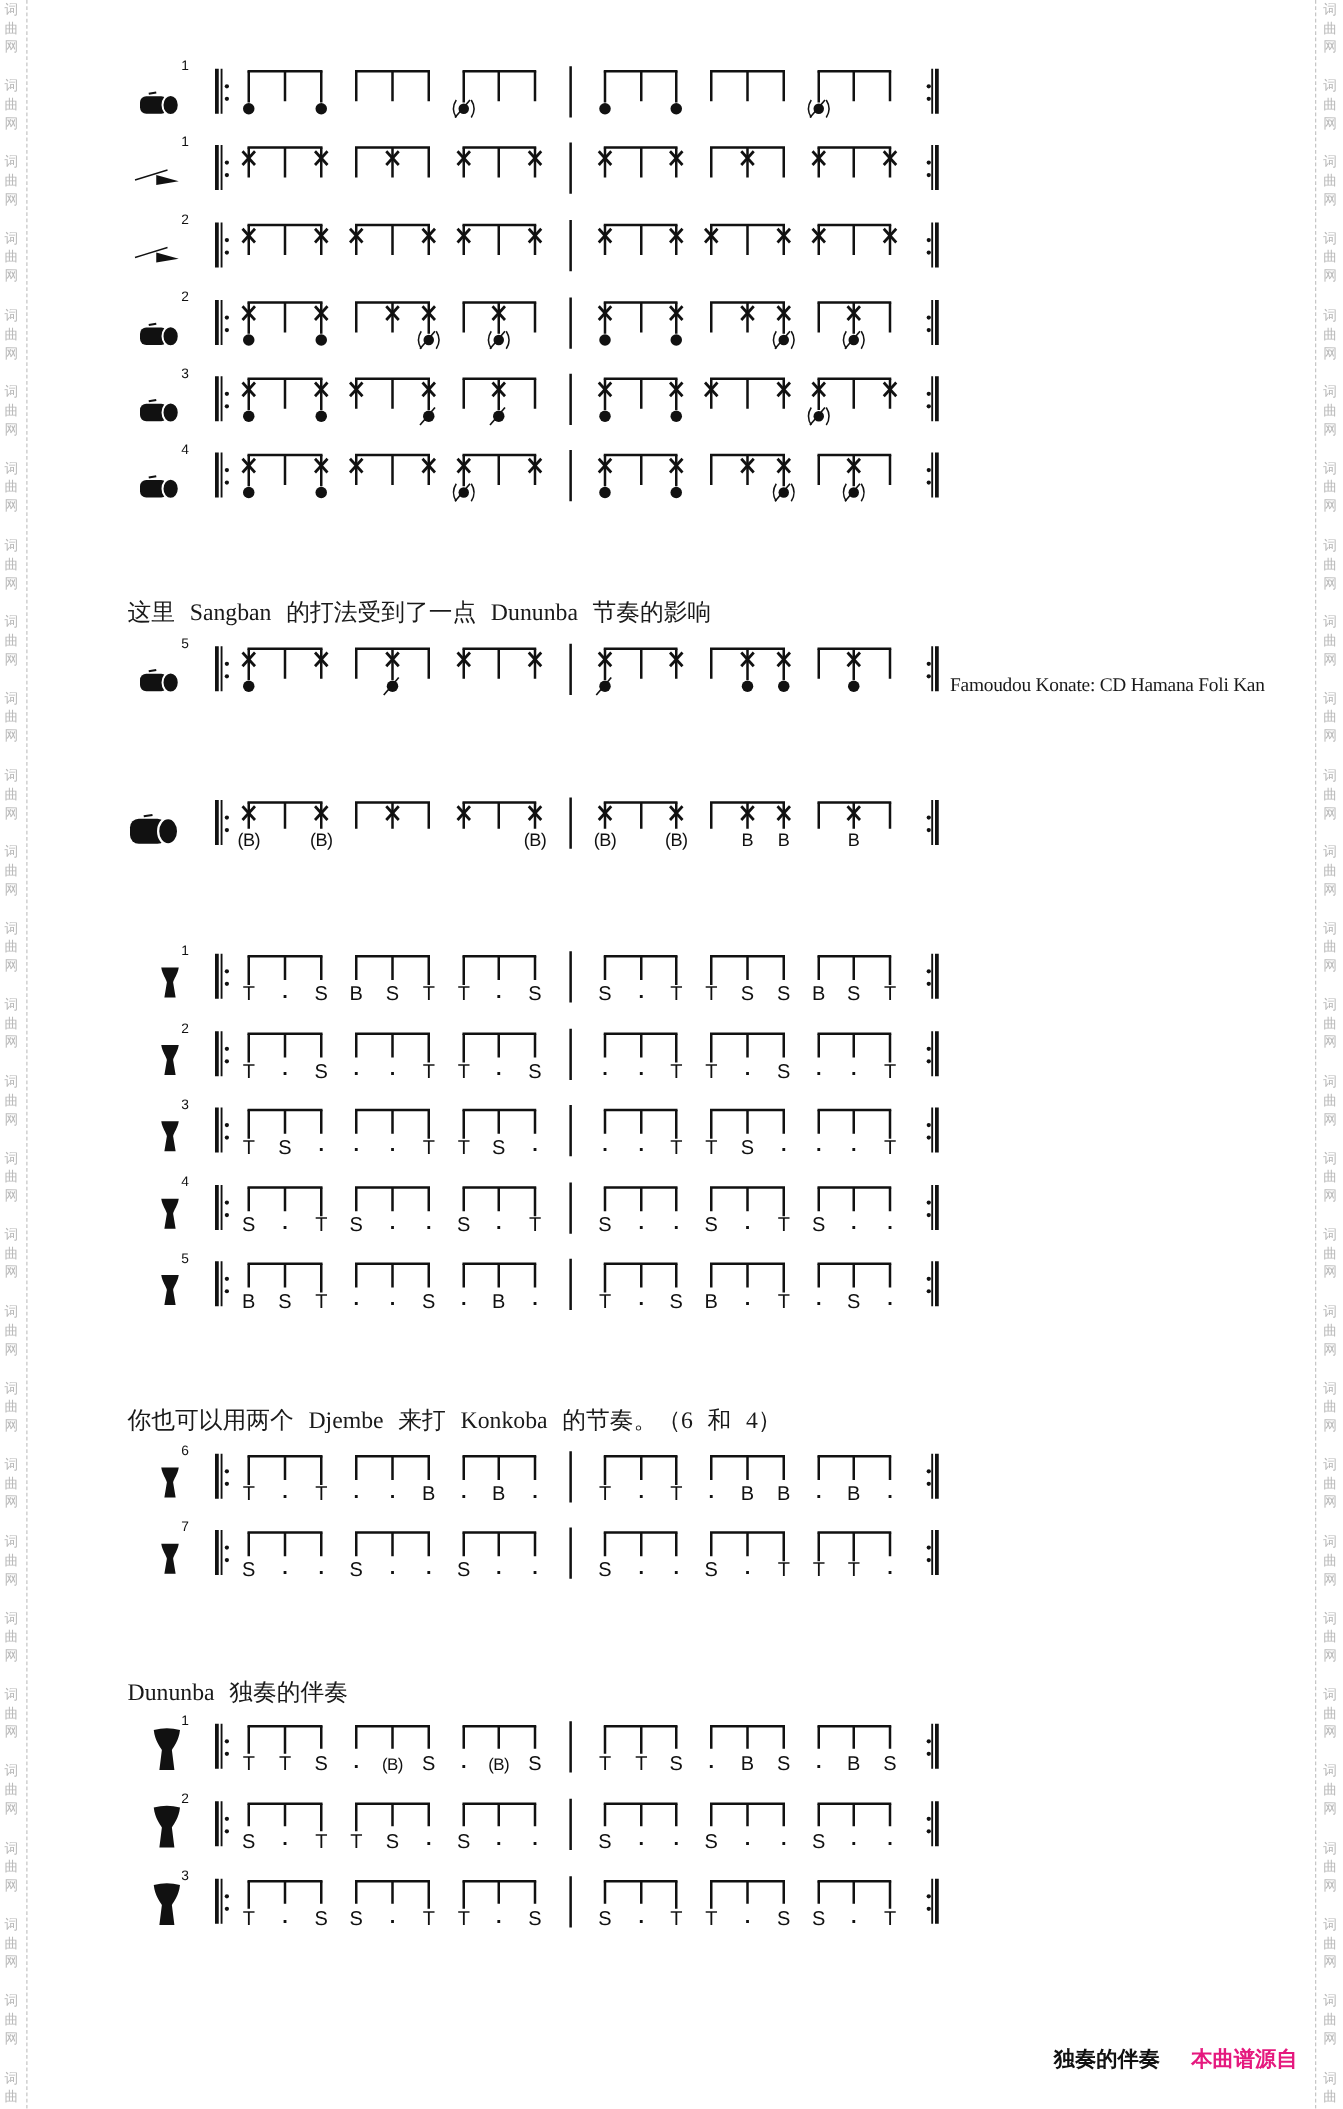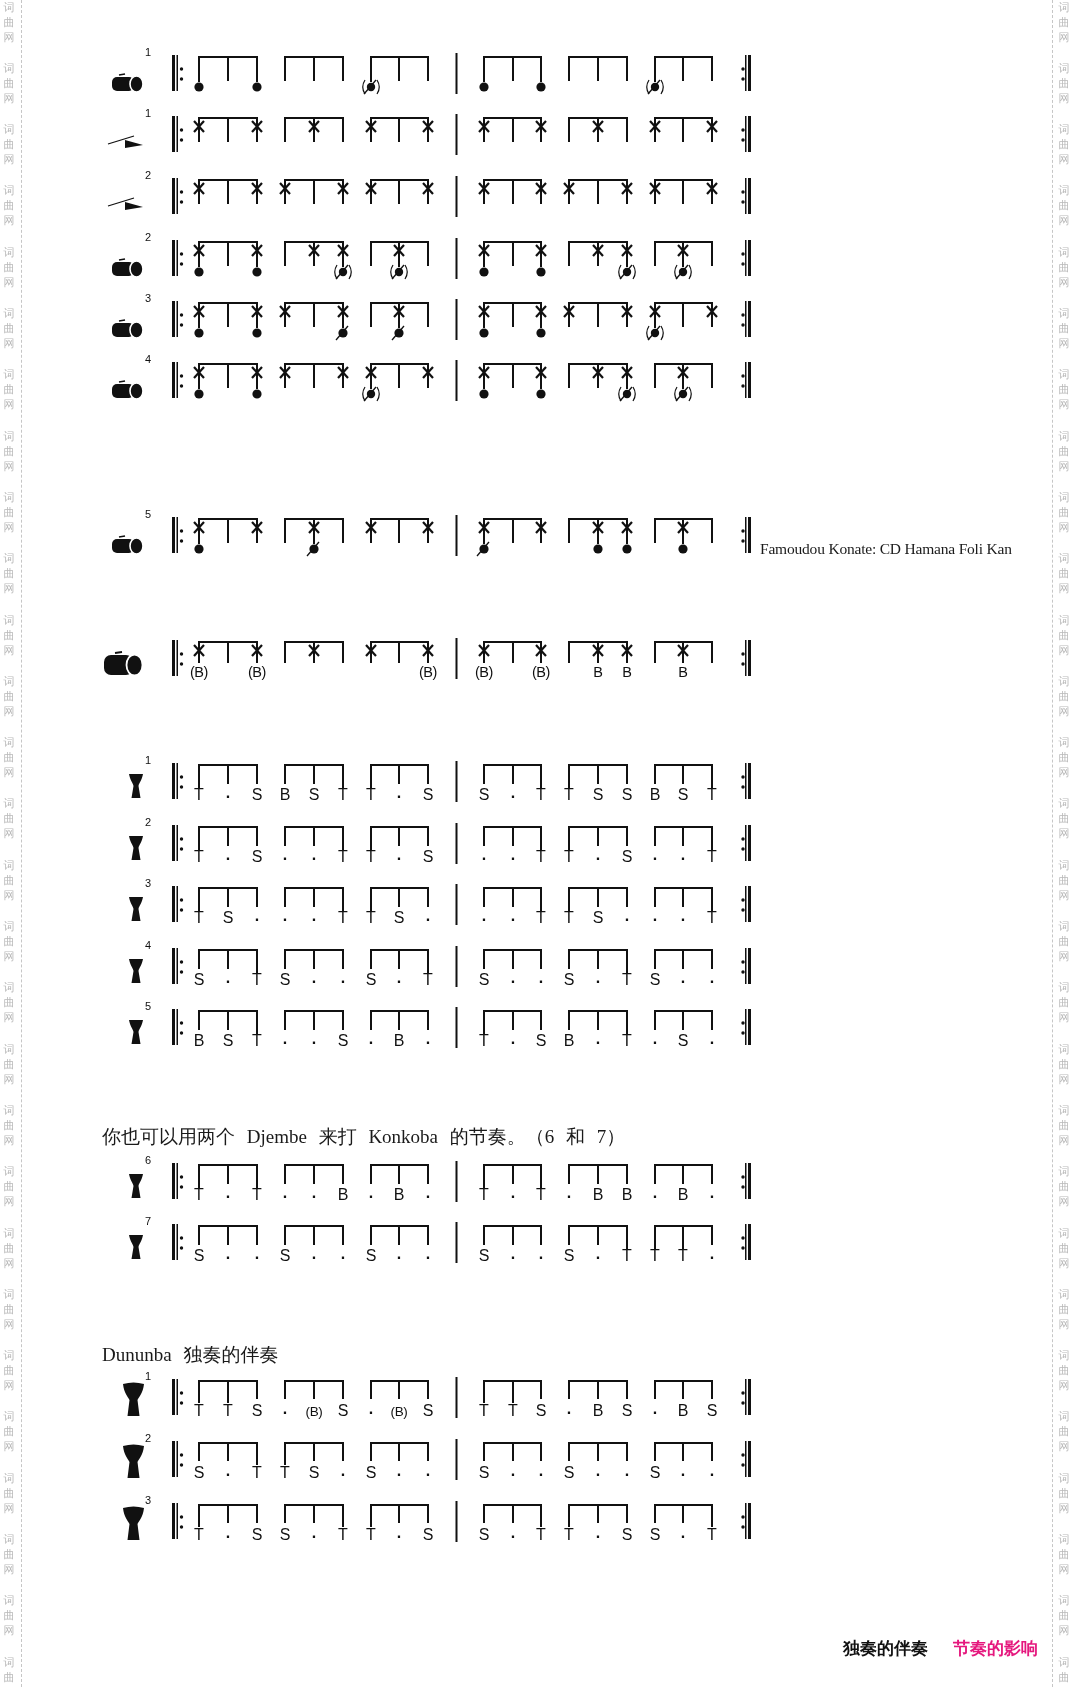--- a/index.html
+++ b/index.html
@@ -877,20 +877,21 @@
             <circle cx="683" cy="30" r="4.2"></circle>
             <line x1="676" y1="37" x2="688" y2="23" class="ln" stroke-width="1.3"></line>
             <path d="M677 23 Q672.5 30 677 37" class="ln" stroke-width="1.2"></path>
             <path d="M689 23 Q693.5 30 689 37" class="ln" stroke-width="1.2"></path>
           </g>
           <rect x="711" y="0" width="2" height="24"></rect>
         </g>
       </svg>
     </div>
 
+  <div class="note-text" style="top:479px">这里 Sangban 的打法受到了一点 Dununba 节奏的影响</div>
   <div class="row" style="top:505px">
       <svg width="1074" height="64" viewBox="0 -14 1074 64">
         <text x="148" y="-1" class="rownum">5</text>
         <g>
           <rect x="112" y="20" width="22" height="14" rx="5"></rect>
           <ellipse cx="136.5" cy="27" rx="6.5" ry="8" stroke="#fff" stroke-width="1.6"></ellipse>
           <line x1="119" y1="18" x2="125" y2="17" class="ln" stroke-width="1.6"></line>
         </g>
         <g>
           <rect x="172" y="-2" width="3" height="36"></rect>
@@ -1481,21 +1482,21 @@
           <rect x="654" y="0" width="2" height="19"></rect>
           <text x="655" y="33" class="lbl rest">.</text>
           <rect x="682" y="0" width="2" height="19"></rect>
           <text x="683" y="35" class="lbl">S</text>
           <rect x="711" y="0" width="2" height="19"></rect>
           <text x="712" y="33" class="lbl rest">.</text>
         </g>
       </svg>
     </div>
 
-  <div class="note-text" style="top:1125px">你也可以用两个 Djembe 来打 Konkoba 的节奏。（6 和 7）</div>
+  <div class="note-text" style="top:1125px">你也可以用两个 Djembe 来打 Konkoba 的节奏。（6 和 4）</div>
   <div class="row" style="top:1151px">
       <svg width="1074" height="64" viewBox="0 -14 1074 64">
         <text x="148" y="-1" class="rownum">6</text>
         <g>
           <path d="M129 9 L143 9 C142 15 139 18 138.5 21 L140.5 33 L131.5 33 L133.5 21 C133 18 130 15 129 9 Z"></path>
         </g>
         <g>
           <rect x="172" y="-2" width="3" height="36"></rect>
           <rect x="176.5" y="-2" width="1.5" height="36"></rect>
           <circle cx="181.5" cy="12" r="1.7"></circle>
@@ -1861,14 +1862,14 @@
           <text x="655" y="35" class="lbl">S</text>
           <rect x="682" y="0" width="2" height="18"></rect>
           <text x="683" y="33" class="lbl rest">.</text>
           <rect x="711" y="0" width="2" height="22"></rect>
           <text x="712" y="35" class="lbl">T</text>
         </g>
       </svg>
     </div>
 
   <span class="footer-part" style="left:843px;color:#111111">独奏的伴奏</span>
-  <span class="footer-part" style="left: 953px; color: rgb(229, 24, 126);">节奏的影响</span>
+  <span class="footer-part" style="left: 953px; color: rgb(229, 24, 126);">本曲谱源自</span>
 </div>
 
 </body></html>

